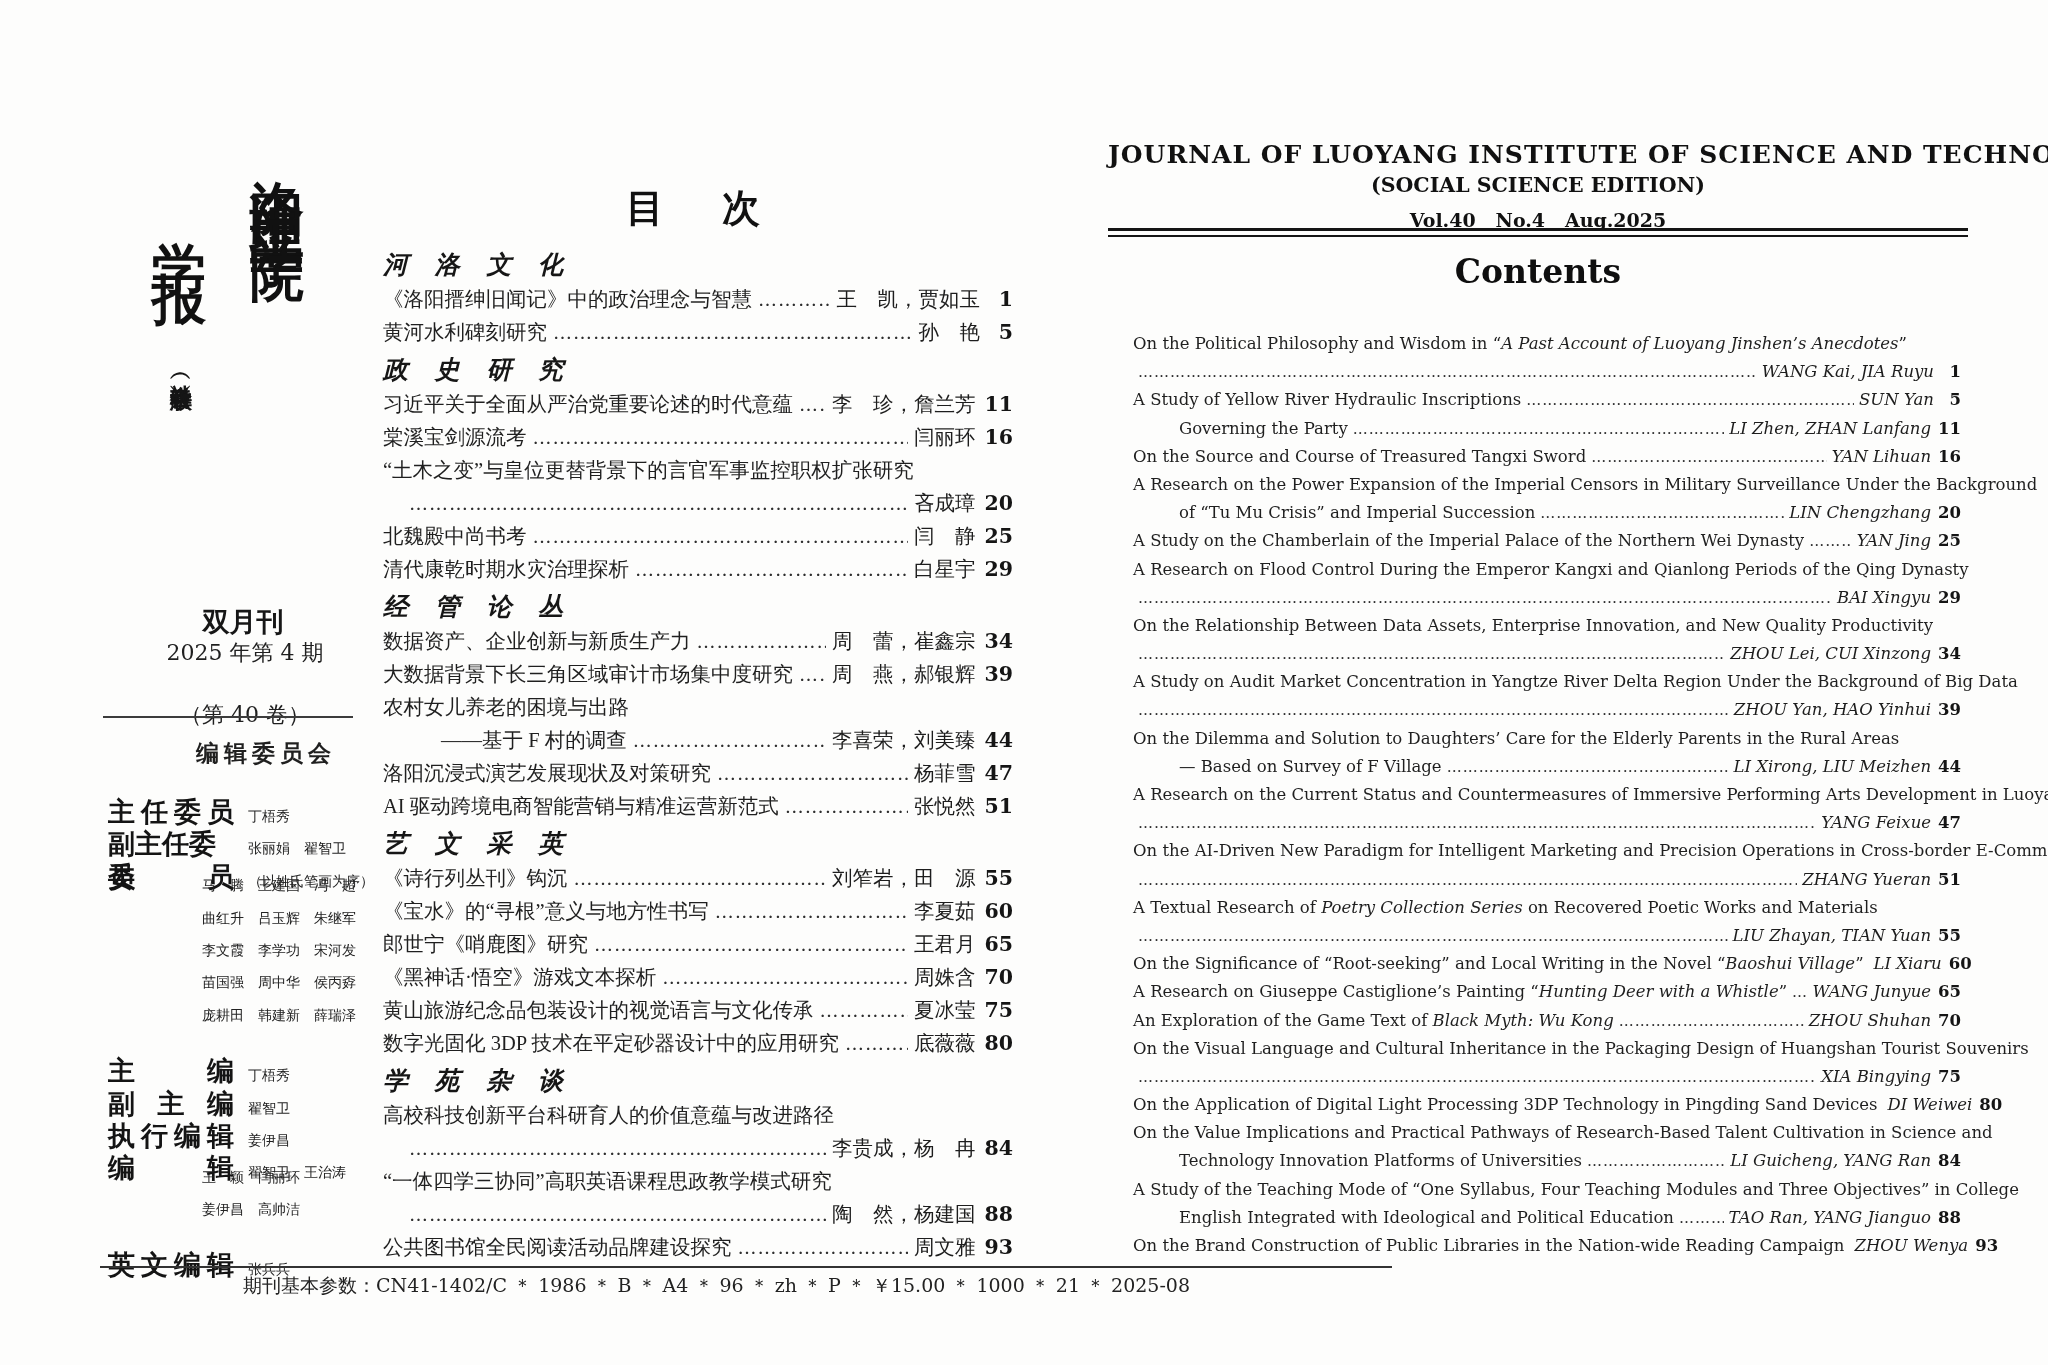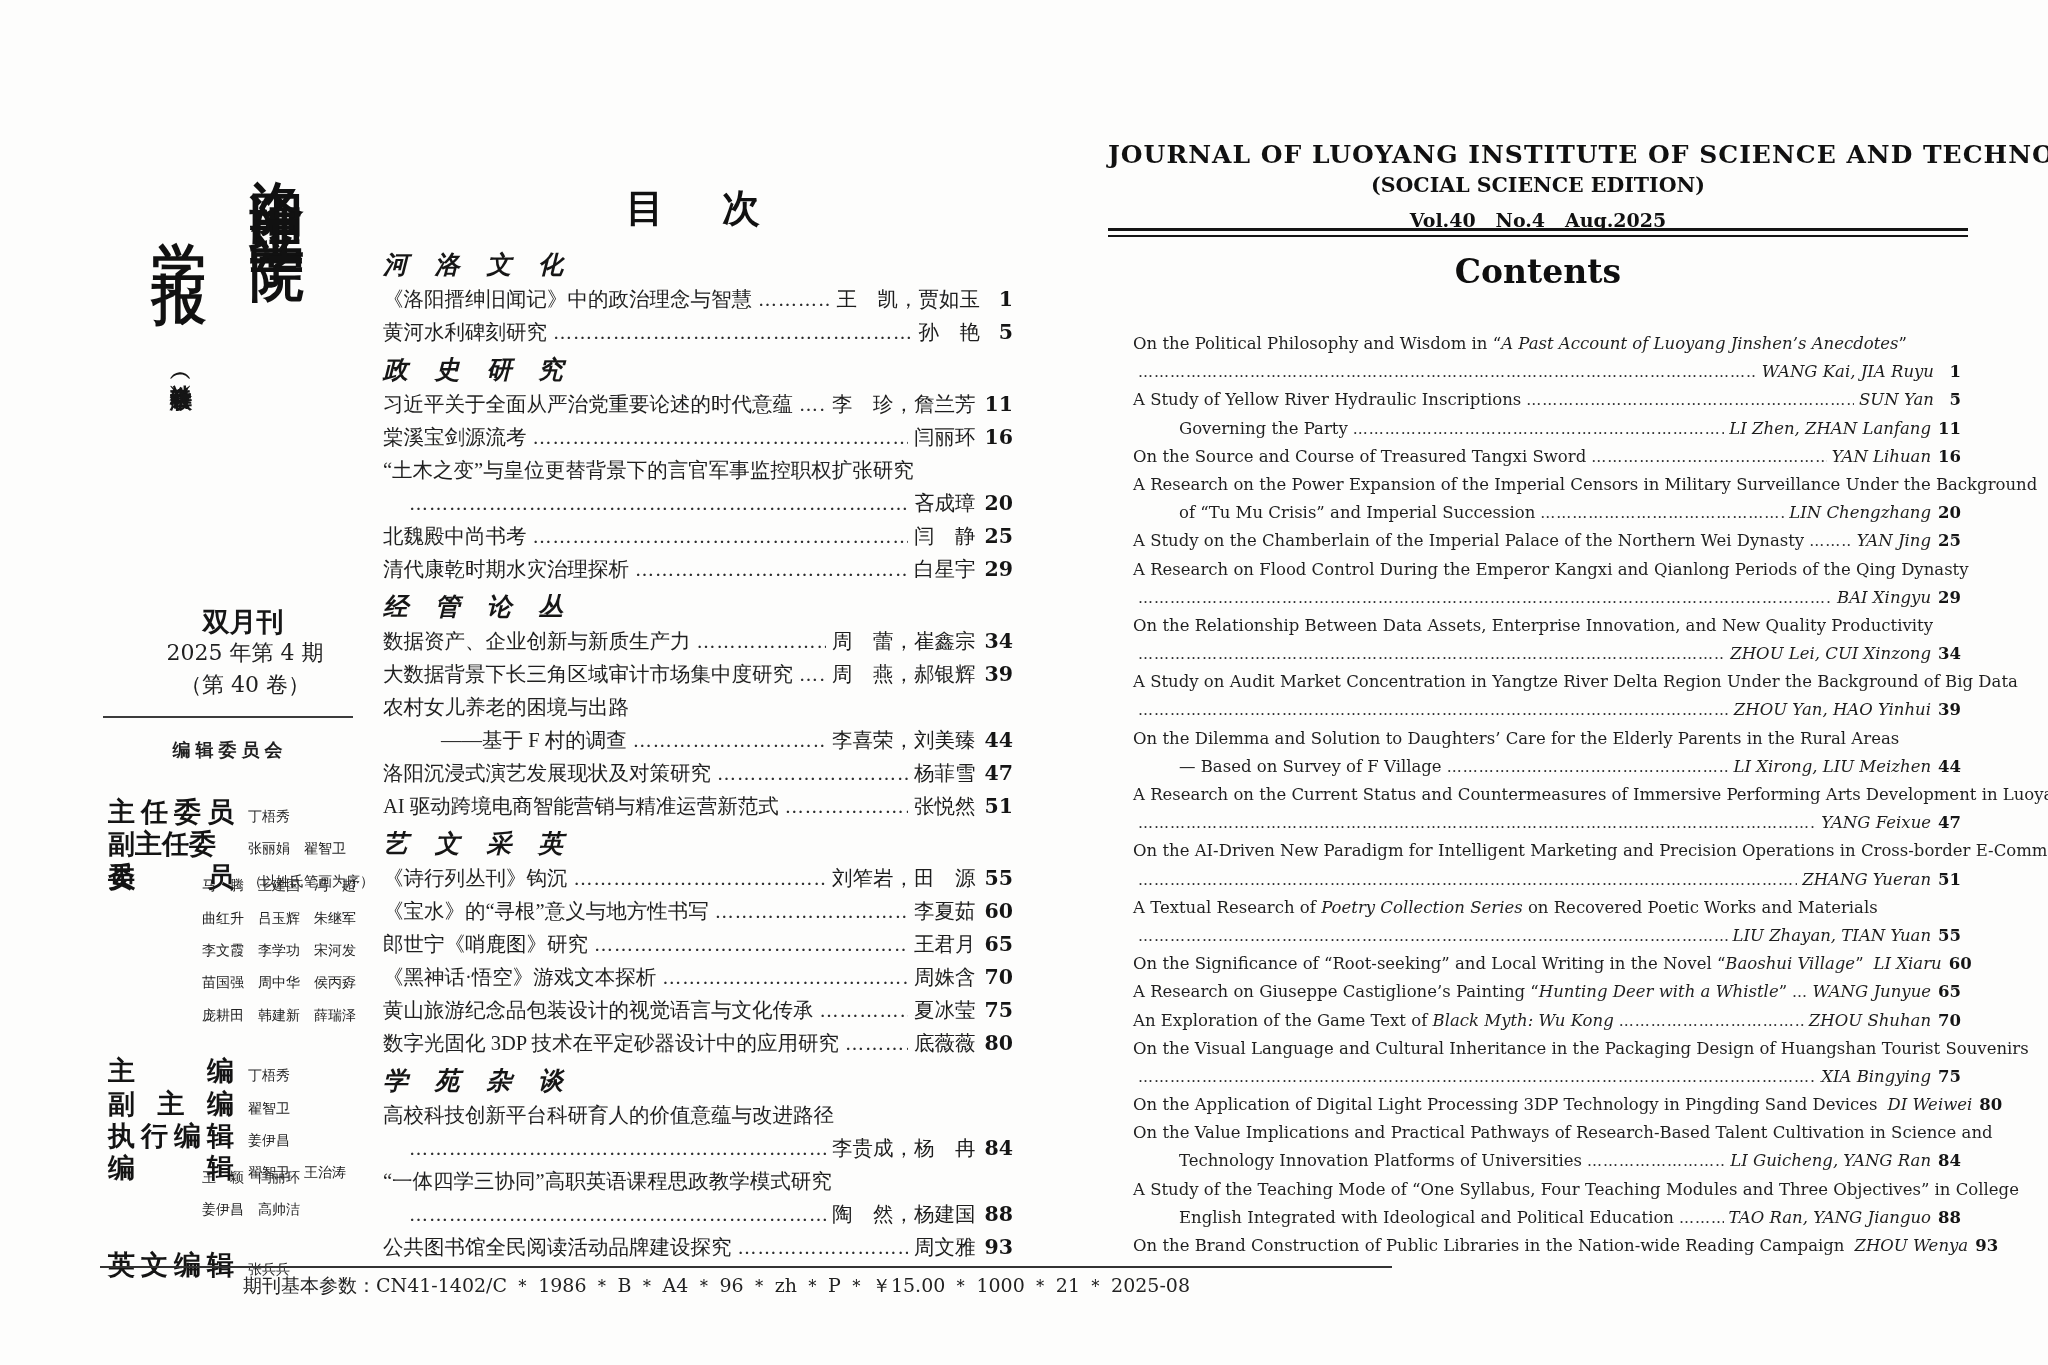--- a/index.html
+++ b/index.html
@@ -11,23 +11,23 @@
   .vtext{writing-mode:vertical-rl;text-orientation:mixed;line-height:1;}
   .t-main{left:250px;top:138px;font-family:"DejaVu Sans","Liberation Sans",sans-serif;
           font-weight:700;font-size:54px;letter-spacing:13px;color:#111;}
   .t-sub{left:152px;top:198px;font-family:"DejaVu Sans","Liberation Sans",sans-serif;
          font-weight:700;font-size:54px;letter-spacing:31px;color:#111;}
   .t-ed{left:170px;top:366px;font-family:"DejaVu Sans","Liberation Sans",sans-serif;
         font-weight:700;font-size:22px;letter-spacing:1px;color:#151515;}
   .freq{left:168px;top:604px;width:150px;text-align:center;font-size:27px;font-weight:600;
         font-family:"DejaVu Sans","Liberation Sans",sans-serif;color:#161616;}
   .issue{left:138px;top:638px;width:214px;text-align:center;font-size:22px;}
-  .vol{left:138px;top:670px;width:214px;text-align:center;font-size:22px;}
+  .vol{left:138px;top:700px;width:214px;text-align:center;font-size:22px;}
   .div1{left:103px;top:716px;width:250px;border-top:2px solid #3c3c3c;height:0;}
-  .board-title{left:116px;top:738px;width:228px;text-align:center;font-size:18px;font-weight:700;
+  .board-title{left:108px;top:738px;width:228px;text-align:right;font-size:23px;font-weight:700;
                letter-spacing:5px;font-family:"DejaVu Sans","Liberation Sans",sans-serif;}
   #board-rows{left:108px;top:772px;width:300px;}
   .b-row{display:flex;align-items:baseline;height:32.4px;line-height:32.4px;}
   .b-label{width:126px;font-family:"DejaVu Sans","Liberation Sans",sans-serif;font-weight:700;
            font-size:27px;text-align-last:justify;-moz-text-align-last:justify;color:#141414;margin-top:24px;}
   .b-value{margin-left:14px;font-size:14px;white-space:pre;color:#222;}
   .b-value.names{margin-left:94px;}
 
   .footer-rule{left:100px;top:1266px;width:1292px;border-top:2px solid #333;height:0;}
   .footer-params{left:243px;top:1273px;font-size:19px;color:#222;white-space:pre;}

